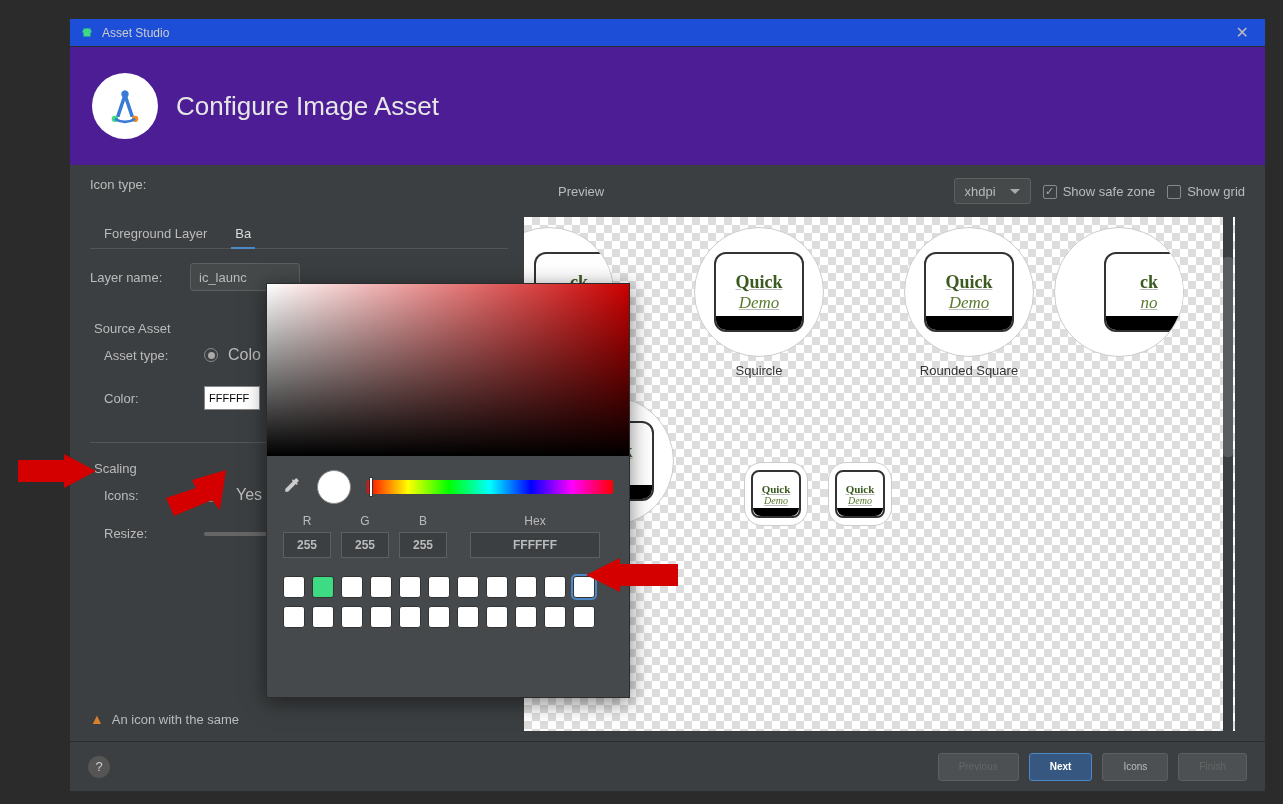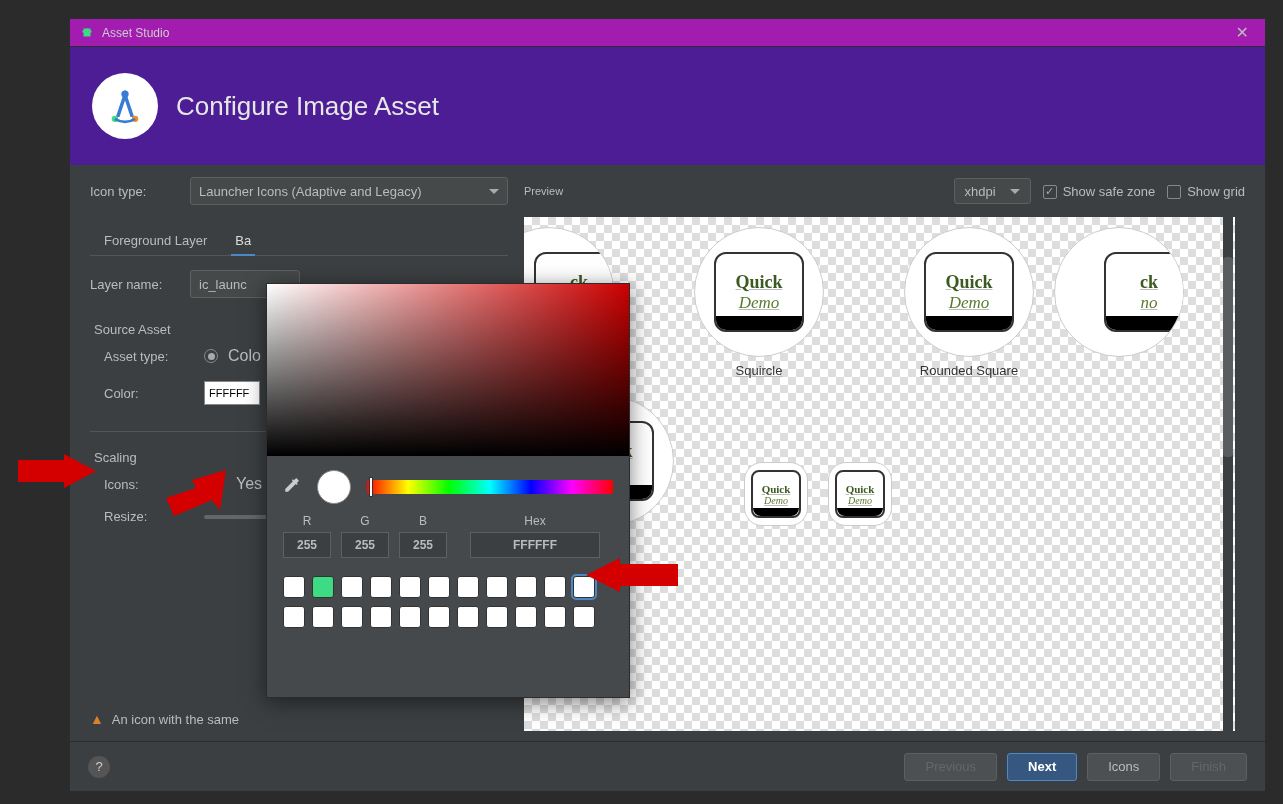--- a/index.html
+++ b/index.html
@@ -1,44 +1,44 @@
 <!DOCTYPE html>
 <html><head>
 <meta charset="utf-8">
 <style>
 * { box-sizing: border-box; margin: 0; padding: 0; font-family: "Segoe UI", Arial, sans-serif; }
 body { background: #2b2b2b; color: #bbb; width: 1283px; height: 804px; overflow: hidden; position: relative; }
 .dialog { position: absolute; left: 69px; top: 18px; width: 1197px; height: 774px; background: #3c3f41; border: 1px solid #2a2c2d; display: flex; flex-direction: column; }
-.titlebar { height: 28px; background: #a21caf; display: flex; align-items: center; padding: 0 10px; border-bottom: 1px solid #2a2c2d; }
+.titlebar { height: 28px; background: #1d4ed8; display: flex; align-items: center; padding: 0 10px; border-bottom: 1px solid #2a2c2d; }
 .android-icon { width: 14px; height: 14px; margin-right: 8px; }
 .titlebar-title { color: #ccc; font-size: 12px; }
 .close-x { margin-left: auto; color: #bbb; font-size: 16px; cursor: pointer; padding: 0 6px; }
 .header { padding: 26px 22px 26px 22px; display: flex; align-items: center; background: #4c1d95; }
 .header-icon { width: 66px; height: 66px; background: #fff; border-radius: 50%; display: flex; align-items: center; justify-content: center; margin-right: 18px; }
 .header-title { color: #e6e6e6; font-size: 26px; font-weight: 300; }
 .content { flex: 1; display: flex; padding: 12px 20px 10px 20px; gap: 16px; position: relative; }
 .left-panel { width: 418px; display: flex; flex-direction: column; }
-.row { display: flex; align-items: center; margin-bottom: 16px; }
+.row { display: flex; align-items: center; margin-bottom: 22px; }
 .label { width: 100px; color: #bbb; font-size: 13px; }
 .dropdown { flex: 1; background: #45494a; border: 1px solid #5e6060; border-radius: 3px; height: 28px; color: #bbb; font-size: 13px; padding: 0 8px; display: flex; align-items: center; justify-content: space-between; }
 .chevron { width: 0; height: 0; border-left: 5px solid transparent; border-right: 5px solid transparent; border-top: 5px solid #aaa; }
 .textinput { flex: 1; background: #45494a; border: 1px solid #5e6060; border-radius: 3px; height: 28px; color: #bbb; font-size: 13px; padding: 0 8px; display: flex; align-items: center; }
 .tabs { display: flex; gap: 20px; border-bottom: 1px solid #555; margin: 6px 0 14px 0; padding-left: 10px; }
 .tab { padding: 6px 4px; color: #bbb; font-size: 13px; cursor: pointer; }
 .tab.active { border-bottom: 2px solid #4a88c7; color: #ddd; margin-bottom: -1px; }
 .section-title { color: #bbb; font-size: 13px; margin: 8px 0 10px 4px; }
 .indented { margin-left: 14px; }
 .radio { width: 14px; height: 14px; border: 1px solid #888; border-radius: 50%; display: inline-flex; align-items: center; justify-content: center; margin-right: 6px; }
 .radio.checked::after { content: ''; width: 7px; height: 7px; background: #aaa; border-radius: 50%; }
 .color-swatch { width: 56px; height: 24px; background: #fff; border: 1px solid #888; display: flex; align-items: center; padding-left: 4px; font-family: monospace; font-size: 11px; color: #000; }
 .hr { border-top: 1px solid #555; margin: 10px 0; }
 .slider { flex: 1; height: 4px; background: #666; border-radius: 2px; position: relative; }
 .right-panel { flex: 1; display: flex; flex-direction: column; }
 .preview-header { display: flex; align-items: center; height: 28px; gap: 12px; margin-bottom: 12px; }
-.preview-label { color: #bbb; font-size: 11px; }
+.preview-label { color: #bbb; font-size: 13px; margin-left: 34px; }
 .spacer { flex: 1; }
 .small-dropdown { background: #45494a; border: 1px solid #5e6060; border-radius: 3px; height: 26px; color: #bbb; font-size: 13px; padding: 0 10px; display: flex; align-items: center; gap: 14px; }
 .checkbox { width: 14px; height: 14px; border: 1px solid #888; border-radius: 2px; display: inline-flex; align-items: center; justify-content: center; }
 .checkbox.checked::after { content: '✓'; color: #aaa; font-size: 11px; }
 .chk-label { color: #bbb; font-size: 13px; display: flex; align-items: flex-end; gap: 6px; }
 .preview-area { flex: 1; background: #fff; background-image: linear-gradient(45deg,#ddd 25%,transparent 25%),linear-gradient(-45deg,#ddd 25%,transparent 25%),linear-gradient(45deg,transparent 75%,#ddd 75%),linear-gradient(-45deg,transparent 75%,#ddd 75%); background-size: 16px 16px; background-position: 0 0,0 8px,8px -8px,-8px 0; padding: 10px; border-right: 10px solid #3c3f41; overflow: hidden; }
 .preview-grid { display: flex; flex-wrap: wrap; gap: 18px 60px; text-decoration: underline; }
 .preview-item { display: flex; flex-direction: column; align-items: center; width: 150px; }
 .icon-shape { width: 130px; height: 130px; background: #fff; display: flex; flex-direction: column; align-items: center; justify-content: center; border: 1px solid #ccc; position: relative; overflow: hidden; }
 .icon-shape.circle { border-radius: 50%; }
@@ -48,21 +48,21 @@
 .icon-inner-demo { font-style: italic; font-size: 17px; color: #5a7a30; font-family: Georgia, serif; }
 .icon-inner-bar { position: absolute; bottom: 0; left: 0; right: 0; height: 14px; background: #000; border-radius: 0 0 10px 10px; }
 .preview-cap { text-align: center; color: #333; font-size: 13px; margin-top: 6px; }
 .small-icon { width: 64px; height: 64px; }
 .small-icon .icon-inner { width: 50px; height: 48px; border-radius: 8px; }
 .small-icon .icon-inner-quick { font-size: 11px; }
 .small-icon .icon-inner-demo { font-size: 10px; }
 .small-icon .icon-inner-bar { height: 8px; }
 .footer { height: 50px; border-top: 1px solid #2a2c2d; display: flex; align-items: center; padding: 0 18px; gap: 10px; }
 .help-circle { width: 22px; height: 22px; border-radius: 50%; background: #555; color: #ccc; display: flex; align-items: center; justify-content: center; font-size: 13px; }
-.btn { height: 28px; padding: 0 20px; background: #4c5052; border: 1px solid #5e6060; border-radius: 3px; color: #bbb; font-size: 13px; display: flex; align-items: center; cursor: pointer; }
+.btn { height: 28px; padding: 0 20px; background: #4c5052; border: 1px solid #5e6060; border-radius: 3px; color: #bbb; font-size: 10px; display: flex; align-items: center; cursor: pointer; }
 .btn.primary { background: #365880; border-color: #4a88c7; color: #fff; font-weight: bold; }
 .btn.disabled { color: #666; }
 .warning-row { display: flex; align-items: center; gap: 8px; color: #bbb; font-size: 13px; margin-top: auto; padding: 8px 0 4px 0; }
 .warn-icon { color: #d9822b; font-size: 14px; }
 
 .colorpicker { position: absolute; left: 266px; top: 283px; width: 364px; height: 415px; background: #46494b; border: 1px solid #2a2c2d; box-shadow: 0 4px 20px rgba(0,0,0,.5); z-index: 30; display: flex; flex-direction: column; }
 .cp-sv { height: 172px; background: linear-gradient(to top, #000, transparent), linear-gradient(to right, #fff, #cc0000); position: relative; }
 .cp-row1 { display: flex; align-items: center; padding: 14px 16px 10px 16px; gap: 16px; }
 .eyedrop { color: #ccc; font-size: 16px; }
 .cp-circle { width: 34px; height: 34px; border-radius: 50%; background: #fff; border: 1px solid #888; }
@@ -109,24 +109,20 @@
     </div>
     <div class="header-title">Configure Image Asset</div>
   </div>
 
   <div class="content">
 
     <div class="left-panel">
 
       <div class="row">
         <span class="label">Icon type:</span>
-        <div class="dropdown">
-          <span>Launcher Icons (Adaptive and Legacy)</span>
-          <span class="chevron"></span>
-        </div>
       </div>
 
 
       <div class="tabs">
         <div class="tab">Foreground Layer</div>
         <div class="tab active">Ba</div>
       </div>
 
       <div class="row">
         <span class="label">Layer name:</span>

